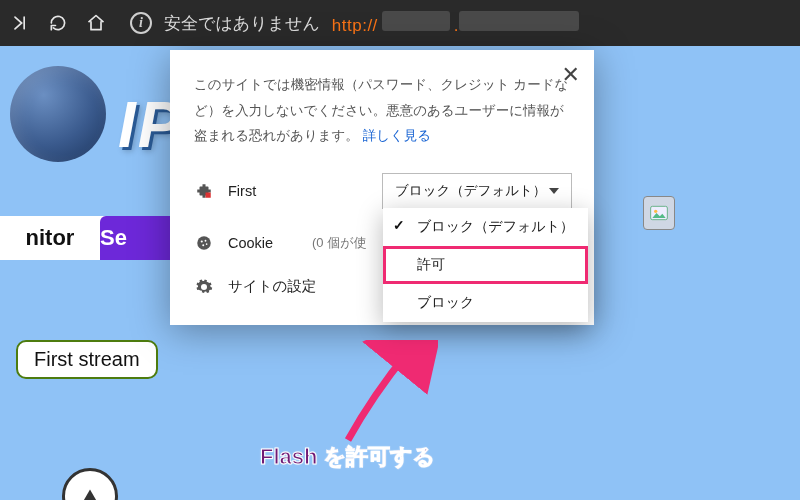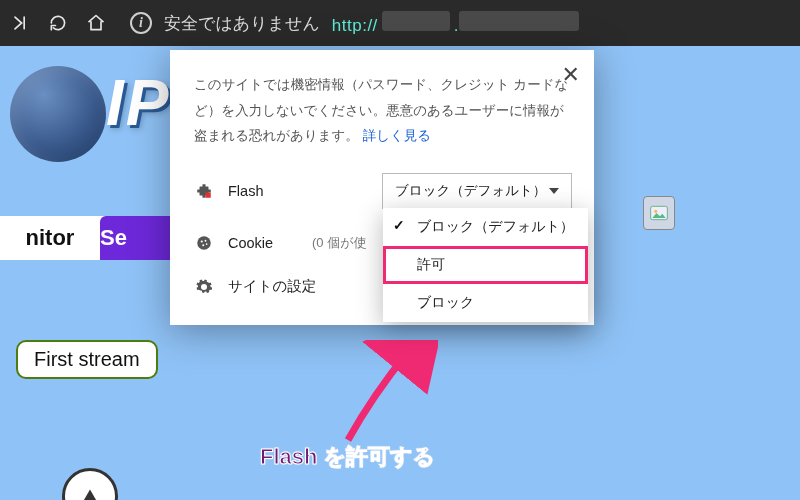--- a/index.html
+++ b/index.html
@@ -5,28 +5,28 @@
   * { box-sizing: border-box; margin: 0; padding: 0; font-family: -apple-system, "Hiragino Sans", "Yu Gothic", sans-serif; }
   body { width: 800px; height: 500px; overflow: hidden; background: #8fc2f6; position: relative; }
 
   
   .toolbar { height: 46px; background: #2a2a2a; display: flex; align-items: center; padding: 0 10px; gap: 18px; }
   .toolbar .ico { color: #e6e6e6; display: inline-flex; align-items: center; justify-content: center; cursor: pointer; }
   .toolbar svg { width: 20px; height: 20px; fill: none; stroke: #e6e6e6; stroke-width: 2; }
   .urlbar { flex: 1; display: flex; align-items: center; gap: 12px; color: #cfcfcf; font-size: 17px; padding-left: 6px; }
   .urlbar .info { width: 22px; height: 22px; border: 2px solid #cfcfcf; border-radius: 50%; display:flex; align-items:center; justify-content:center; font-size:14px; font-weight:700; font-style:italic; font-family: Georgia, serif; }
   .urlbar .warn { color: #dcdcdc; }
-  .urlbar .url  { color: #5eead4; letter-spacing: .5px; text-align: center; }
+  .urlbar .url  { color: #f97316; letter-spacing: .5px; text-align: center; }
   .urlbar .blur { background: #4a4a4a; border-radius: 3px; height: 20px; display:inline-block; }
   .blur.a { width: 68px; margin: 0 4px; }
   .blur.b { width: 120px; }
 
   
   .page-top { position: absolute; left: 0; right: 0; top: 46px; height: 170px; background: #8fc2f6; }
-  .logo-box { position: absolute; left: 10px; top: 20px; display:flex; align-items:flex-start; gap: 8px; }
+  .logo-box { position: absolute; left: 10px; top: 20px; display:flex; align-items:flex-end; gap: 20px; }
   .globe { width: 96px; height: 96px; border-radius: 50%; background: radial-gradient(circle at 35% 30%, #6b8fc2 0%, #3a5a8d 55%, #1a335b 100%); box-shadow: inset 6px 6px 16px rgba(255,255,255,.15); }
   .logo-text { font-size: 64px; font-weight: 900; color: #fff; font-style: italic; letter-spacing: 2px; text-shadow: 3px 3px 0 #2a5a95, 4px 4px 6px rgba(0,0,0,.25); margin-left: -8px; }
 
   .tab-strip { position: absolute; left: 0; top: 216px; width: 100%; height: 44px; background: #fff; display:flex;justify-content:space-between; }
   .tab-first  { width: 100px; background:#fff; color:#111; font-weight:700; font-size: 22px; display:flex; align-items:center; justify-content:center; }
   .tab-second { width: 90px; background:#6d28d9; color:#fff; font-weight:700; font-size: 22px; display:flex; align-items:center; justify-content:flex-start; padding-left:0; border-top-left-radius:6px; border-top-right-radius:6px;}
   .tab-rest   { flex:1; background:#8fc2f6; }
 
   .page-lower { position:absolute; left:0; right:0; top:260px; bottom:0; background:#8fc2f6; }
   .btn-firststream { position:absolute; top: 80px; left: 16px; background:#fff; border:2px solid #4d7c0f; border-radius: 10px; padding: 6px 16px; font-size: 20px; font-weight: 400; color:#111; }
@@ -130,21 +130,21 @@
     <a href="#">詳しく見る</a>
   </p>
 
   <div class="row">
     <span class="rowico">
       <svg viewBox="0 0 24 24">
           <path d="M14 3h-4v3H7a1 1 0 0 0-1 1v3H3v4h3v3a1 1 0 0 0 1 1h3v3h4v-3h3a1 1 0 0 0 1-1v-3h3v-4h-3V7a1 1 0 0 0-1-1h-3z"></path>
           <rect x="14" y="14" width="7" height="7" fill="#d33"></rect>
         </svg>
     </span>
-    <span class="label">Flash</span>
+    <span class="label">First</span>
     <div class="select">
       <span>ブロック（デフォルト）</span>
       <span class="caret"></span>
       <div class="dropdown">
         <div class="opt check">ブロック（デフォルト）</div>
         <div class="opt hl">許可</div>
         <div class="opt">ブロック</div>
       </div>
     </div>
   </div>

